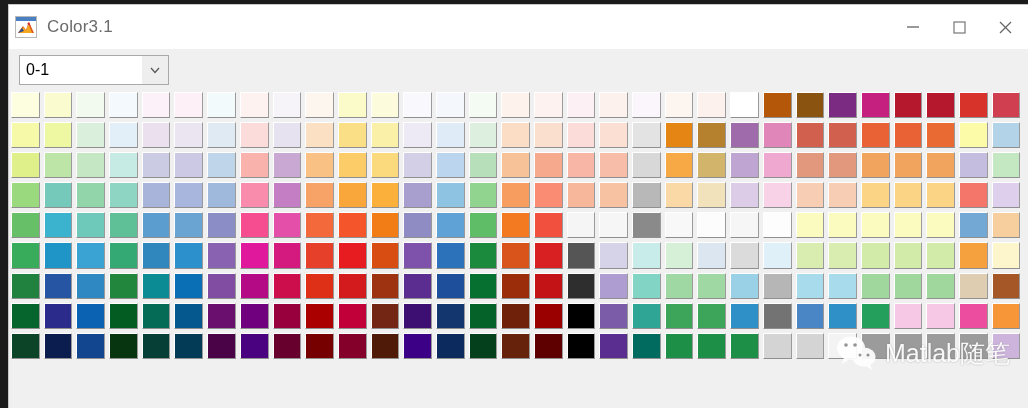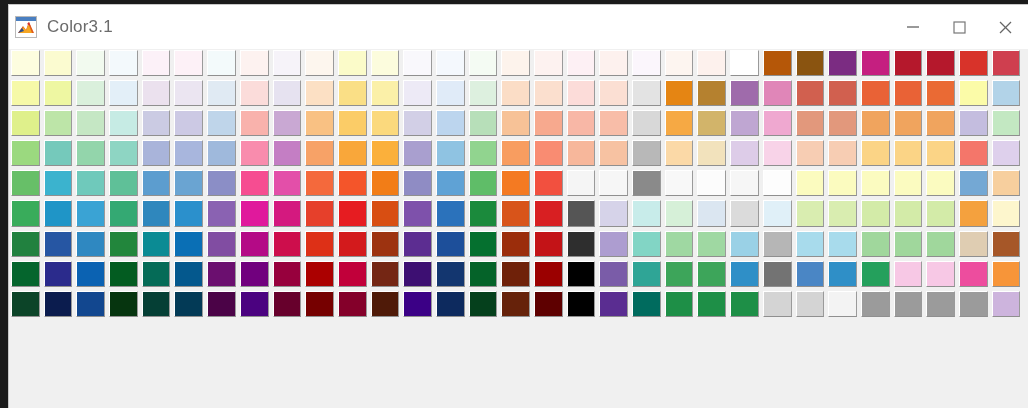--- a/index.html
+++ b/index.html
@@ -237,20 +237,30 @@
       <div class="win-btn">
         <svg width="22" height="22" viewBox="0 0 22 22">
             <line x1="6" y1="6" x2="17" y2="17" stroke="#666" stroke-width="1.3"></line>
             <line x1="17" y1="6" x2="6" y2="17" stroke="#666" stroke-width="1.3"></line>
           </svg>
       </div>
     </div>
   </div>
 
 
+  <div id="toolbar">
+    <div id="scale-select">
+      <div id="scale-select-value">0-1</div>
+      <div id="scale-select-arrow">
+        <svg width="14" height="14" viewBox="0 0 14 14">
+            <path d="M3 5 L7 9.5 L11 5" fill="none" stroke="#555" stroke-width="1.2"></path>
+          </svg>
+      </div>
+    </div>
+  </div>
 
   <div id="palette-area">
     <div id="color-grid" style="grid-template-columns: repeat(31, 32.7px); grid-template-rows: repeat(9, 30.1px);">
         <div class="swatch-cell">
           <div class="swatch" style="background: rgb(253, 253, 223);"></div>
         </div>
         <div class="swatch-cell">
           <div class="swatch" style="background: rgb(251, 251, 208);"></div>
         </div>
         <div class="swatch-cell">
@@ -1079,15 +1089,30 @@
           <div class="swatch" style="background: rgb(155, 155, 155);"></div>
         </div>
         <div class="swatch-cell">
           <div class="swatch" style="background: rgb(155, 155, 155);"></div>
         </div>
         <div class="swatch-cell">
           <div class="swatch" style="background: rgb(205, 180, 221);"></div>
         </div>
       </div>
 
+    <div id="watermark">
+      <div id="watermark-logo">
+        <svg width="44" height="38" viewBox="0 0 44 38">
+          <ellipse cx="16" cy="14" rx="14" ry="11.5" fill="#ffffff"></ellipse>
+          <path d="M9 23 L7 30 L14 25.5 Z" fill="#ffffff"></path>
+          <circle cx="11" cy="11" r="1.8" fill="#8d8d8d"></circle>
+          <circle cx="20" cy="11" r="1.8" fill="#8d8d8d"></circle>
+          <ellipse cx="29" cy="23" rx="11.5" ry="9.5" fill="#ffffff"></ellipse>
+          <path d="M35 30.5 L37 36 L31 32 Z" fill="#ffffff"></path>
+          <circle cx="25" cy="21" r="1.5" fill="#8d8d8d"></circle>
+          <circle cx="33" cy="21" r="1.5" fill="#8d8d8d"></circle>
+        </svg>
+      </div>
+      <div id="watermark-text">Matlab随笔</div>
+    </div>
   </div>
 
 </div>
 
 </body></html>

